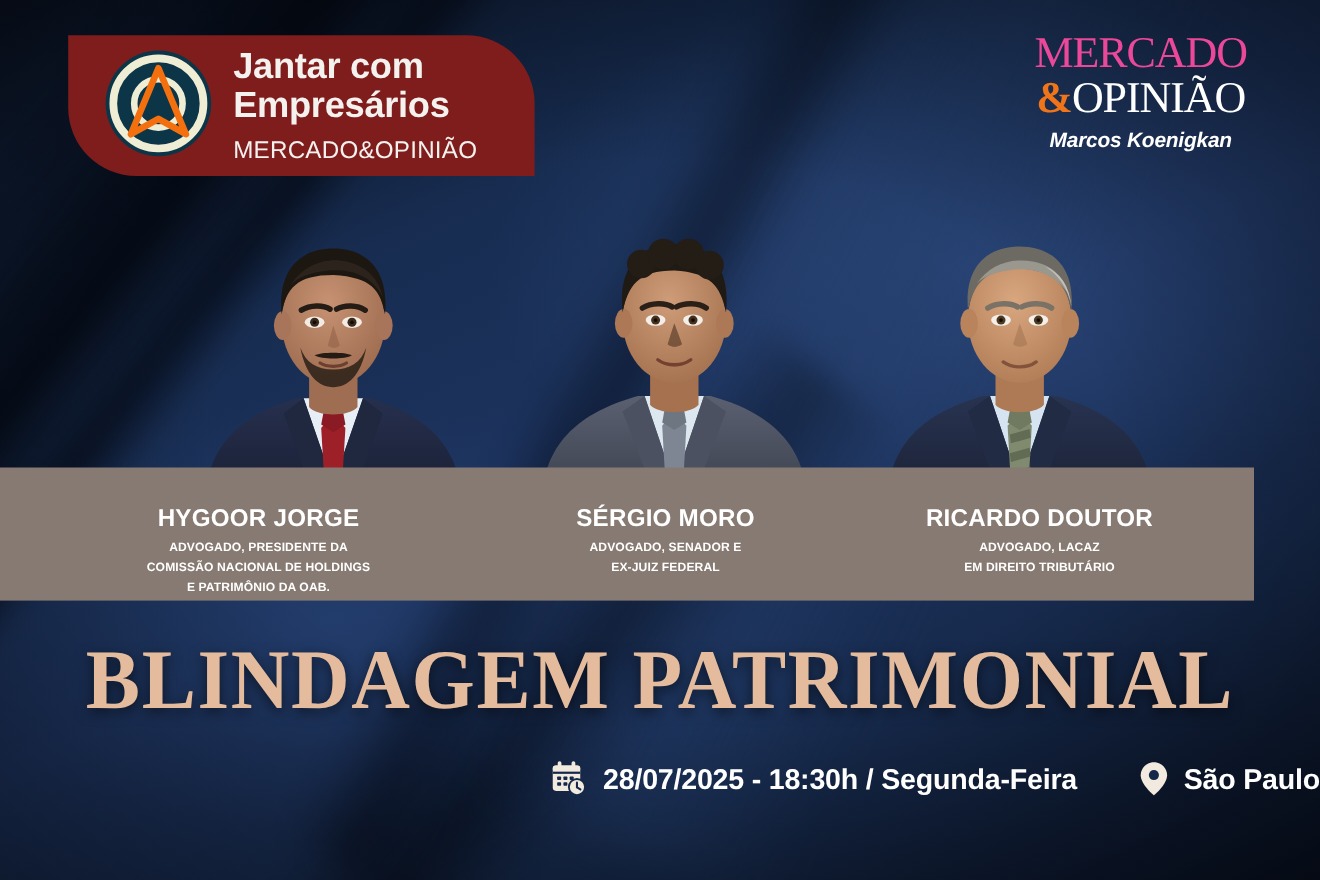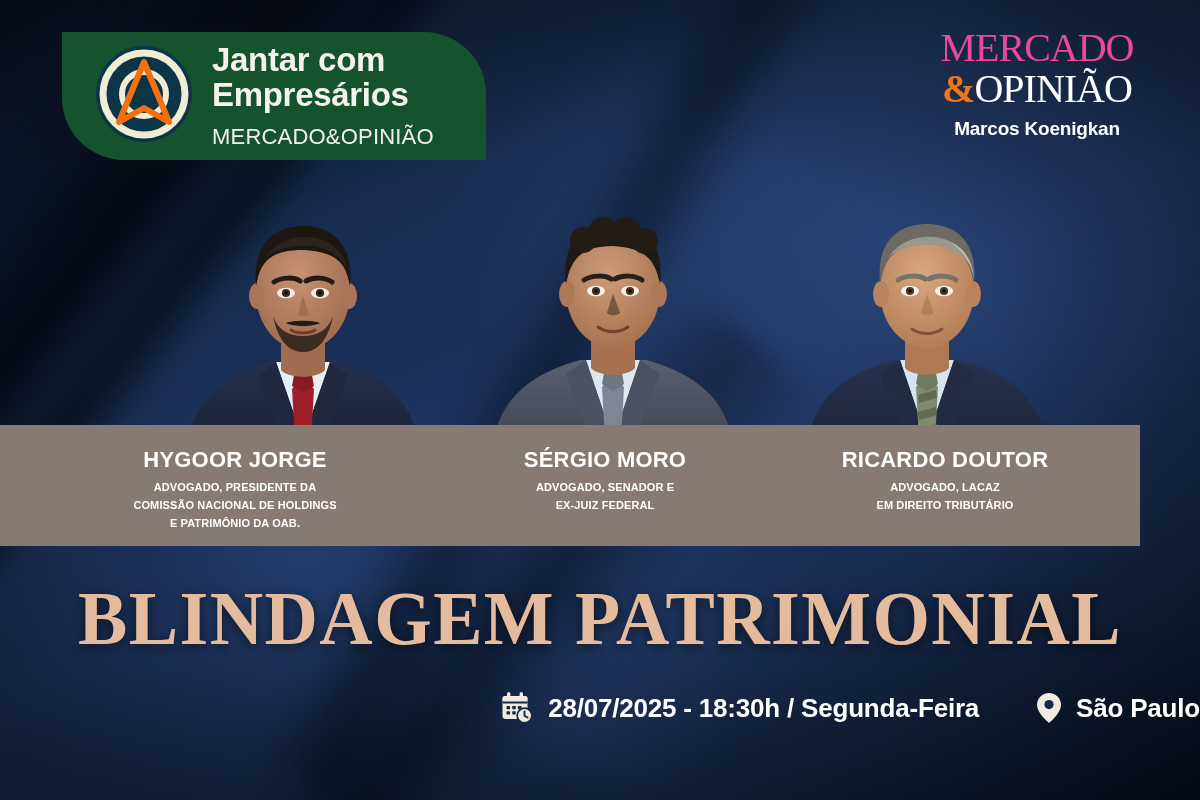--- a/index.html
+++ b/index.html
@@ -27,42 +27,42 @@
       background:linear-gradient(90deg,rgba(4,10,22,0),rgba(4,10,22,.55),rgba(4,10,22,0));filter:blur(16px);}
   .b5{width:300px;height:1400px;left:720px;top:-560px;transform:rotate(26deg);
       background:linear-gradient(90deg,rgba(20,40,78,0),rgba(34,60,104,.45),rgba(20,40,78,0));filter:blur(22px);}
   .b6{width:170px;height:1300px;left:250px;top:190px;transform:rotate(40deg);
       background:linear-gradient(90deg,rgba(3,8,18,0),rgba(3,8,18,.6),rgba(3,8,18,0));filter:blur(13px);}
   .vig{position:absolute;inset:0;
     background:radial-gradient(ellipse 75% 70% at 50% 50%, rgba(0,0,0,0) 45%, rgba(0,0,0,.5) 100%);}
 
   
   .badge{position:absolute;left:62px;top:32px;width:424px;height:128px;
-    background:#14532d;border-radius:0 62px 0 62px;display:flex;align-items:center;}
+    background:#7f1d1d;border-radius:0 62px 0 62px;display:flex;align-items:center;}
   .badge-mark{margin-left:32px;flex:0 0 auto;}
   .badge-txt{margin-left:18px;color:#fff;}
   .badge-l1,.badge-l2{font-weight:700;font-size:33px;line-height:35px;letter-spacing:-.3px;color:#f4f2ef;}
   .badge-l3{font-size:22px;line-height:26px;letter-spacing:.2px;color:#f4f2ef;margin-top:12px;}
 
   
   .brand{position:absolute;right:58px;top:28px;width:210px;text-align:center;}
   .brand-l1{font-family:"Liberation Serif",serif;font-size:40px;line-height:40px;
     letter-spacing:-1px;color:#ec4899;font-weight:400;white-space:nowrap;}
   .brand-l2{font-family:"Liberation Serif",serif;font-size:40px;line-height:42px;
     letter-spacing:-1px;color:#fff;font-weight:400;white-space:nowrap;}
   .brand-amp{color:#F07418;font-weight:700;}
-  .brand-sub{margin-top:8px;font-size:19px;font-weight:700;color:#fff;letter-spacing:-.2px;}
+  .brand-sub{margin-top:8px;font-size:19px;font-weight:700;color:#fff;letter-spacing:-.2px;font-style:italic;}
 
   
   .photo{position:absolute;bottom:360px;width:250px;height:250px;}
   .p1{left:178px;} .p2{left:488px;} .p3{left:800px;}
 
   
   .strip{position:absolute;left:0;top:425px;width:1140px;height:121px;background:#877A72;}
-  .sp-col{position:absolute;top:425px;height:121px;color:#fff;text-align:center;padding-top:22px;box-sizing:border-box;}
+  .sp-col{position:absolute;top:425px;height:121px;color:#fff;text-align:center;padding-top:33px;box-sizing:border-box;}
   .c1{left:0;width:470px;} .c2{left:440px;width:330px;} .c3{left:770px;width:350px;}
   .sp-name{font-size:22px;font-weight:700;letter-spacing:.2px;line-height:26px;}
   .sp-role{font-size:11px;font-weight:700;line-height:18px;margin-top:5px;letter-spacing:.1px;}
 
   
   .headline{position:absolute;left:0;right:0;top:578px;text-align:center;
     font-family:"Liberation Serif",serif;font-weight:700;font-size:77px;line-height:80px;
     color:#E4BC9D;letter-spacing:1.5px;transform:scaleX(.96);
     text-shadow:0 3px 12px rgba(0,0,0,.55);}
 

